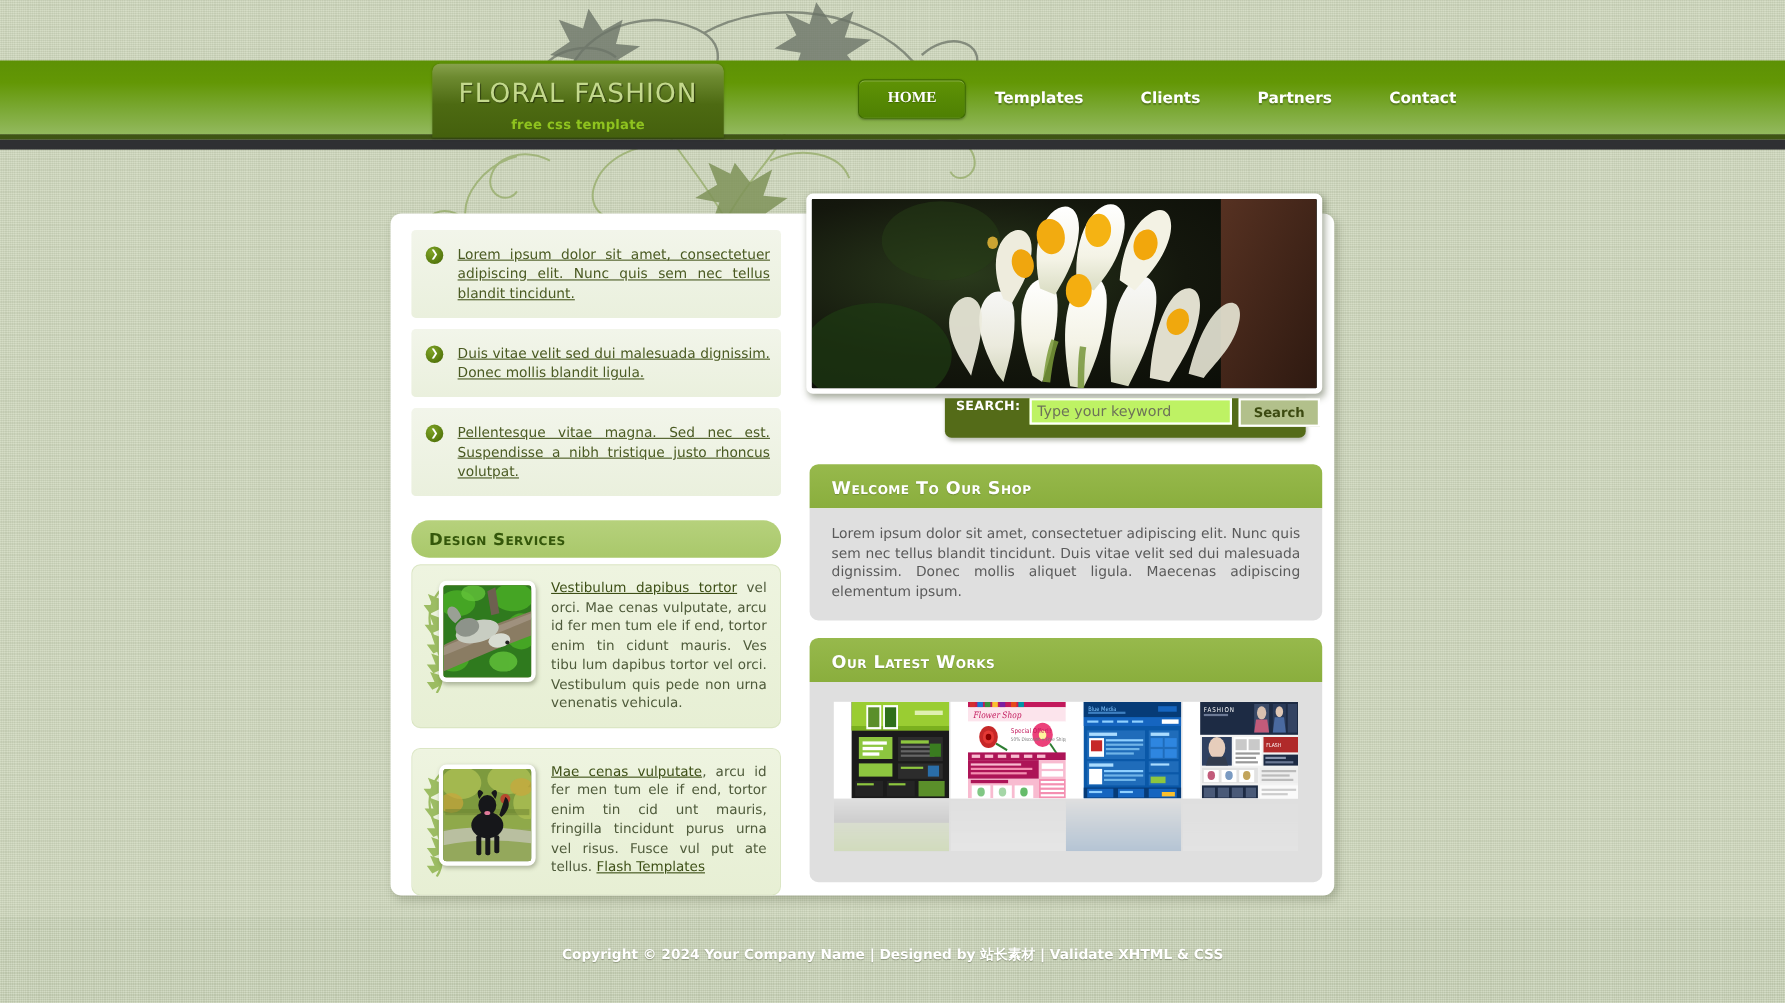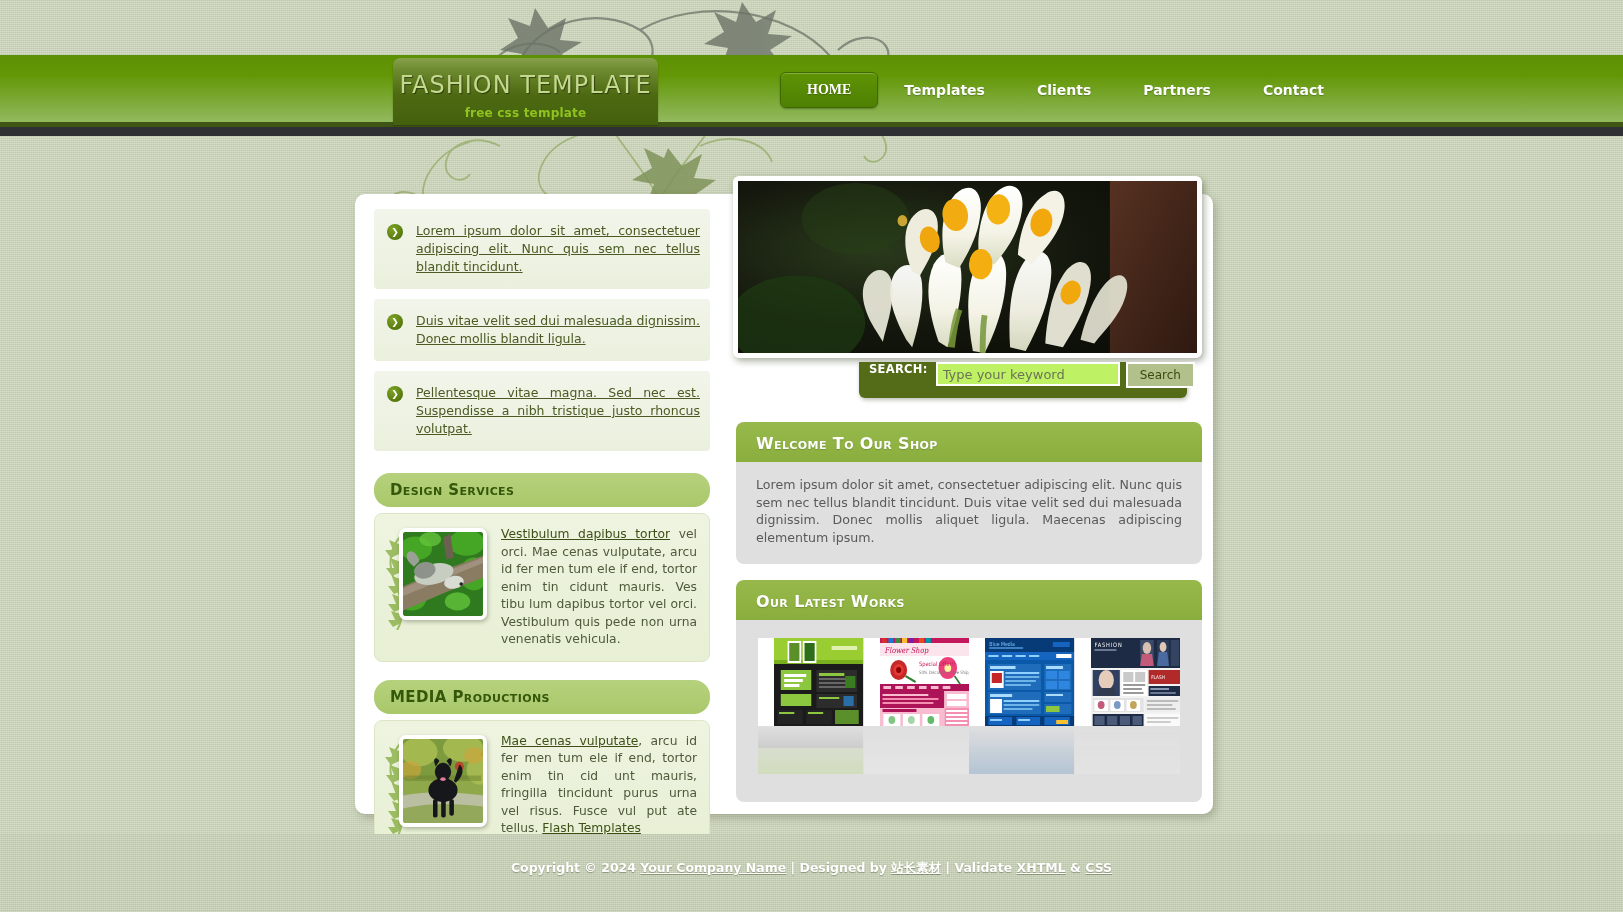--- a/index.html
+++ b/index.html
@@ -156,21 +156,21 @@
     outline: none;
   }
   #search-input::placeholder { color: #6d7358; }
   #search-button {
     margin-left: 6px;
     height: 26px;
     padding: 0 12px;
     border: 2px solid #ffffff;
     background: #b2c08b;
     font-family: "DejaVu Sans", sans-serif;
-    font-size: 12px; font-weight: normal;
+    font-size: 12px; font-weight: bold;
     color: #3c4a10;
     cursor: pointer;
   }
 
   
   #left-column {
     position: absolute;
     left: 374px; top: 205px;
     width: 336px;
     z-index: 10;
@@ -341,21 +341,21 @@
     z-index: 12;
     text-align: center;
   }
   #footer-text {
     padding-top: 26px;
     font-size: 12.5px;
     font-weight: bold;
     color: #ffffff;
     text-shadow: 0 1px 1px rgba(90,100,70,.5);
   }
-  #footer-text a { color: #ffffff; text-decoration: underline; cursor: pointer; }
+  #footer-text a { color: #ffffff; cursor: pointer; }
 </style>
 </head>
 <body>
 
 <div id="page-bg-texture"></div>
 
 <svg id="floral-top" viewBox="0 0 1623 210" preserveAspectRatio="none">
   <g fill="none" stroke="#6c7468" stroke-width="2.2" opacity=".75">
     <path d="M520,60 C540,20 600,6 640,30 C665,46 650,80 620,78"></path>
     <path d="M640,30 C700,-4 790,10 830,56 C855,86 840,118 810,120"></path>
@@ -379,21 +379,21 @@
   <g fill="#7f9359" opacity=".85">
     <path d="M668,148 L682,166 L702,154 L694,178 L716,180 L696,194 L708,208 L684,202 L678,210 L668,196 L646,206 L654,184 L632,180 L652,168 L644,148 L664,158 Z"></path>
   </g>
 </svg>
 
 <div id="header-bar"></div>
 <div id="header-stripe-olive"></div>
 <div id="header-stripe-dark"></div>
 
 <div id="logo-box">
-  <div id="logo-title">FASHION TEMPLATE</div>
+  <div id="logo-title">FLORAL FASHION</div>
   <div id="logo-tagline">free css template</div>
 </div>
 
 <nav id="main-nav">
   <a class="nav-item active">HOME</a>
   <a class="nav-item">Templates</a>
   <a class="nav-item">Clients</a>
   <a class="nav-item">Partners</a>
   <a class="nav-item">Contact</a>
 </nav>
@@ -513,21 +513,20 @@
           </svg>
         </div>
       </div>
       <div class="panel-text">
         <a>Vestibulum dapibus tortor</a><span> vel orci. Mae cenas vulputate, arcu id fer men tum ele if end, tortor enim tin cidunt mauris. Ves tibu lum dapibus tortor vel orci. Vestibulum quis pede non urna venenatis vehicula.</span>
       </div>
     </div>
   </div>
 
   <div class="panel">
-    <div class="panel-heading">MEDIA Productions</div>
     <div class="panel-body">
       <div class="thumb-wrap">
         <svg class="leaf-deco" viewBox="0 0 34 96">
           <g fill="#8fb34e" opacity=".85">
             <path d="M16,2 C8,10 4,22 6,34 C8,46 14,56 16,68 C18,80 16,90 12,96" fill="none" stroke="#8fb34e" stroke-width="2"></path>
             <path d="M14,10 L4,6 L8,16 L0,16 L6,24 L14,20 Z"></path>
             <path d="M16,28 L5,24 L9,34 L1,34 L7,42 L16,38 Z"></path>
             <path d="M18,46 L7,42 L11,52 L3,52 L9,60 L18,56 Z"></path>
             <path d="M18,64 L7,60 L11,70 L3,70 L9,78 L18,74 Z"></path>
             <path d="M16,80 L6,77 L10,86 L3,86 L8,93 L16,89 Z"></path>

